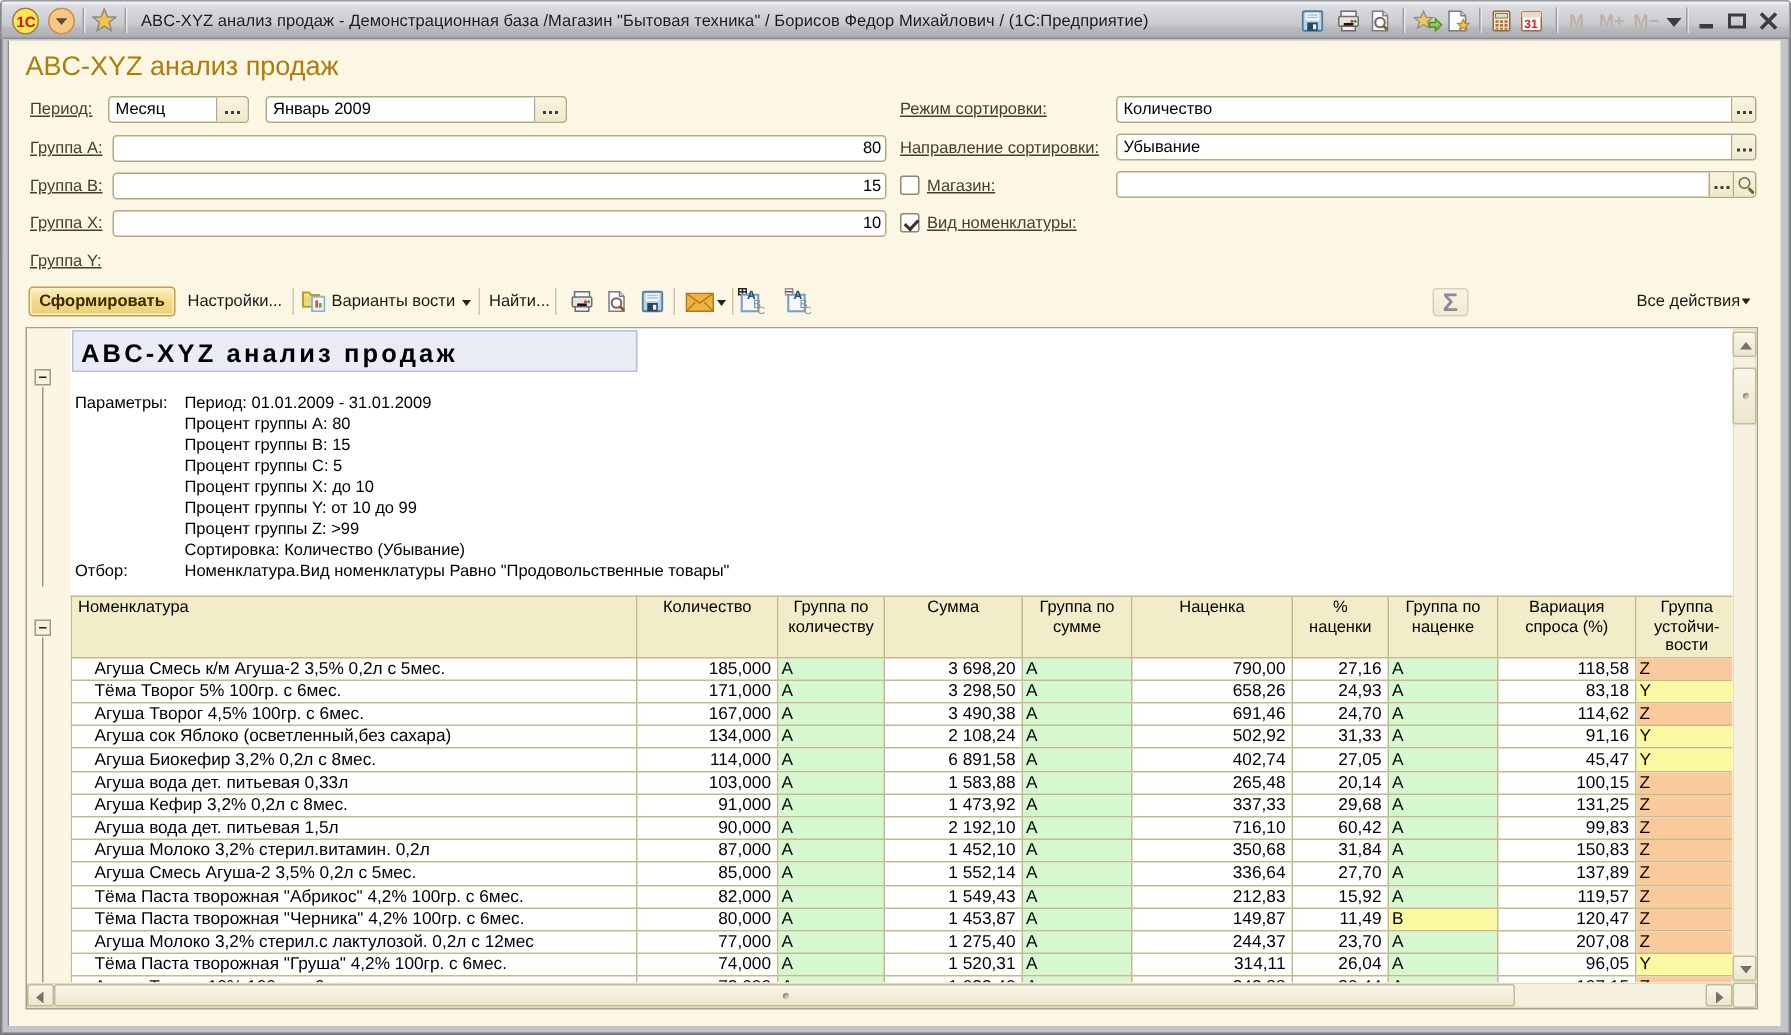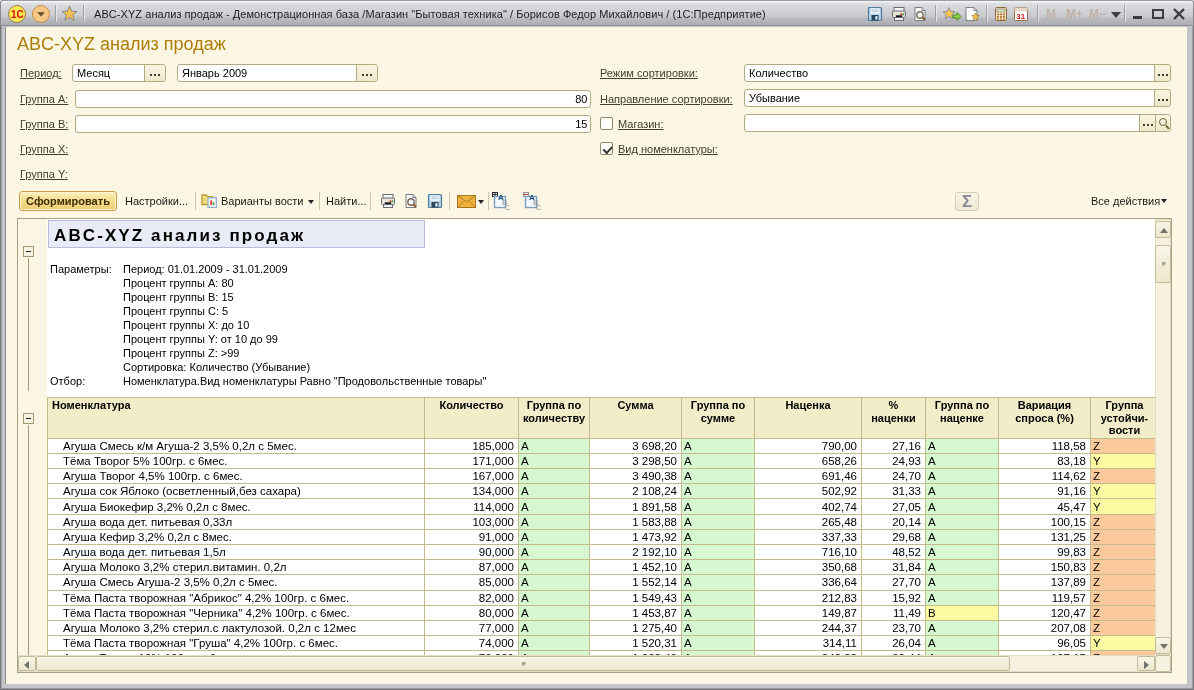--- a/index.html
+++ b/index.html
@@ -55,21 +55,21 @@
 .gbox:after { content:""; position:absolute; left:2px; top:4px; width:5px; height:1px; background:#222; }
 .gline { position:absolute; left:10px; width:1px; background:#a09a78; }
 #rbody { position:absolute; left:29px; top:0; width:1108px; height:436px; background:#fff; overflow:hidden; }
 #hcell { position:absolute; left:1px; top:1px; width:377px; height:28px; background:#e9ebf6; border:1px solid #b7bedb; }
 #hcell span { position:absolute; left:5px; top:5px; font-size:17px; letter-spacing:2.1px; font-weight:bold; color:#000; }
 .ptext { position:absolute; font-size:11px; color:#000; white-space:nowrap; }
 
 
 #tbl { position:absolute; left:0px; top:178px; border-collapse:collapse; table-layout:fixed; width:1098px; }
 #tbl td { border:1px solid #c3ba8e; font-size:11.5px; color:#000; padding:0 4px; overflow:hidden; white-space:nowrap; }
-#tbl td.h { background:#f2ecc8; font-weight:bold; font-size:11px; text-align:center; padding:1px 2px; line-height:12.6px; vertical-align:top;}
+#tbl td.h { background:#f2ecc8; font-weight:normal; font-size:11px; text-align:center; padding:1px 2px; line-height:12.6px; vertical-align:top;}
 #tbl td.n { text-align:right; }
 #tbl td.g { padding:0 2px; }
 .cG { background:#d6f8d0; }
 .cY { background:#fbf9a2; }
 .cO { background:#fbca9c; }
 
 
 .sb { position:absolute; background:#f5f1de; box-shadow:inset 0 0 0 1px #e3ddc2; }
 .sbtn { position:absolute; border:1px solid #c1bb9c; border-radius:2px; background:linear-gradient(#f9f6e8,#ece6cc); }
 .arr { position:absolute; width:0; height:0; }
@@ -173,20 +173,23 @@
 
   <div class="lbl" style="left:20px;top:93px">Группа A:</div>
   <div class="fld" style="left:75px;top:90px;width:516px">
       <span class="num">80</span>
     </div>
   <div class="lbl" style="left:20px;top:118px">Группа B:</div>
   <div class="fld" style="left:75px;top:115px;width:516px">
       <span class="num">15</span>
     </div>
   <div class="lbl" style="left:20px;top:143px">Группа X:</div>
+  <div class="fld" style="left:75px;top:140px;width:516px">
+      <span class="num">10</span>
+    </div>
   <div class="lbl" style="left:20px;top:168px">Группа Y:</div>
 
   <div class="lbl" style="left:600px;top:67px">Режим сортировки:</div>
   <div class="fld" style="left:744px;top:64px;width:427px">
       <span class="txt">Количество</span>
       <span class="btn3" style="width:16px"></span>
     </div>
   <div class="lbl" style="left:600px;top:93px">Направление сортировки:</div>
   <div class="fld" style="left:744px;top:89px;width:427px">
       <span class="txt">Убывание</span>
@@ -359,21 +362,21 @@
               <td class="n" style="">502,92</td>
               <td class="n" style="">31,33</td>
               <td class="g cG" style="">A</td>
               <td class="n" style="">91,16</td>
               <td class="g cY" style="">Y</td>
             </tr>
             <tr style="height:15.18px">
               <td class="" style="padding-left:15px">Агуша Биокефир 3,2% 0,2л с 8мес.</td>
               <td class="n" style="">114,000</td>
               <td class="g cG" style="">A</td>
-              <td class="n" style="">1 891,58</td>
+              <td class="n" style="">6 891,58</td>
               <td class="g cG" style="">A</td>
               <td class="n" style="">402,74</td>
               <td class="n" style="">27,05</td>
               <td class="g cG" style="">A</td>
               <td class="n" style="">45,47</td>
               <td class="g cY" style="">Y</td>
             </tr>
             <tr style="height:15.18px">
               <td class="" style="padding-left:15px">Агуша вода дет. питьевая 0,33л</td>
               <td class="n" style="">103,000</td>
@@ -398,21 +401,21 @@
               <td class="n" style="">131,25</td>
               <td class="g cO" style="">Z</td>
             </tr>
             <tr style="height:15.18px">
               <td class="" style="padding-left:15px">Агуша вода дет. питьевая 1,5л</td>
               <td class="n" style="">90,000</td>
               <td class="g cG" style="">A</td>
               <td class="n" style="">2 192,10</td>
               <td class="g cG" style="">A</td>
               <td class="n" style="">716,10</td>
-              <td class="n" style="">48,52</td>
+              <td class="n" style="">60,42</td>
               <td class="g cG" style="">A</td>
               <td class="n" style="">99,83</td>
               <td class="g cO" style="">Z</td>
             </tr>
             <tr style="height:15.18px">
               <td class="" style="padding-left:15px">Агуша Молоко 3,2% стерил.витамин. 0,2л</td>
               <td class="n" style="">87,000</td>
               <td class="g cG" style="">A</td>
               <td class="n" style="">1 452,10</td>
               <td class="g cG" style="">A</td>

